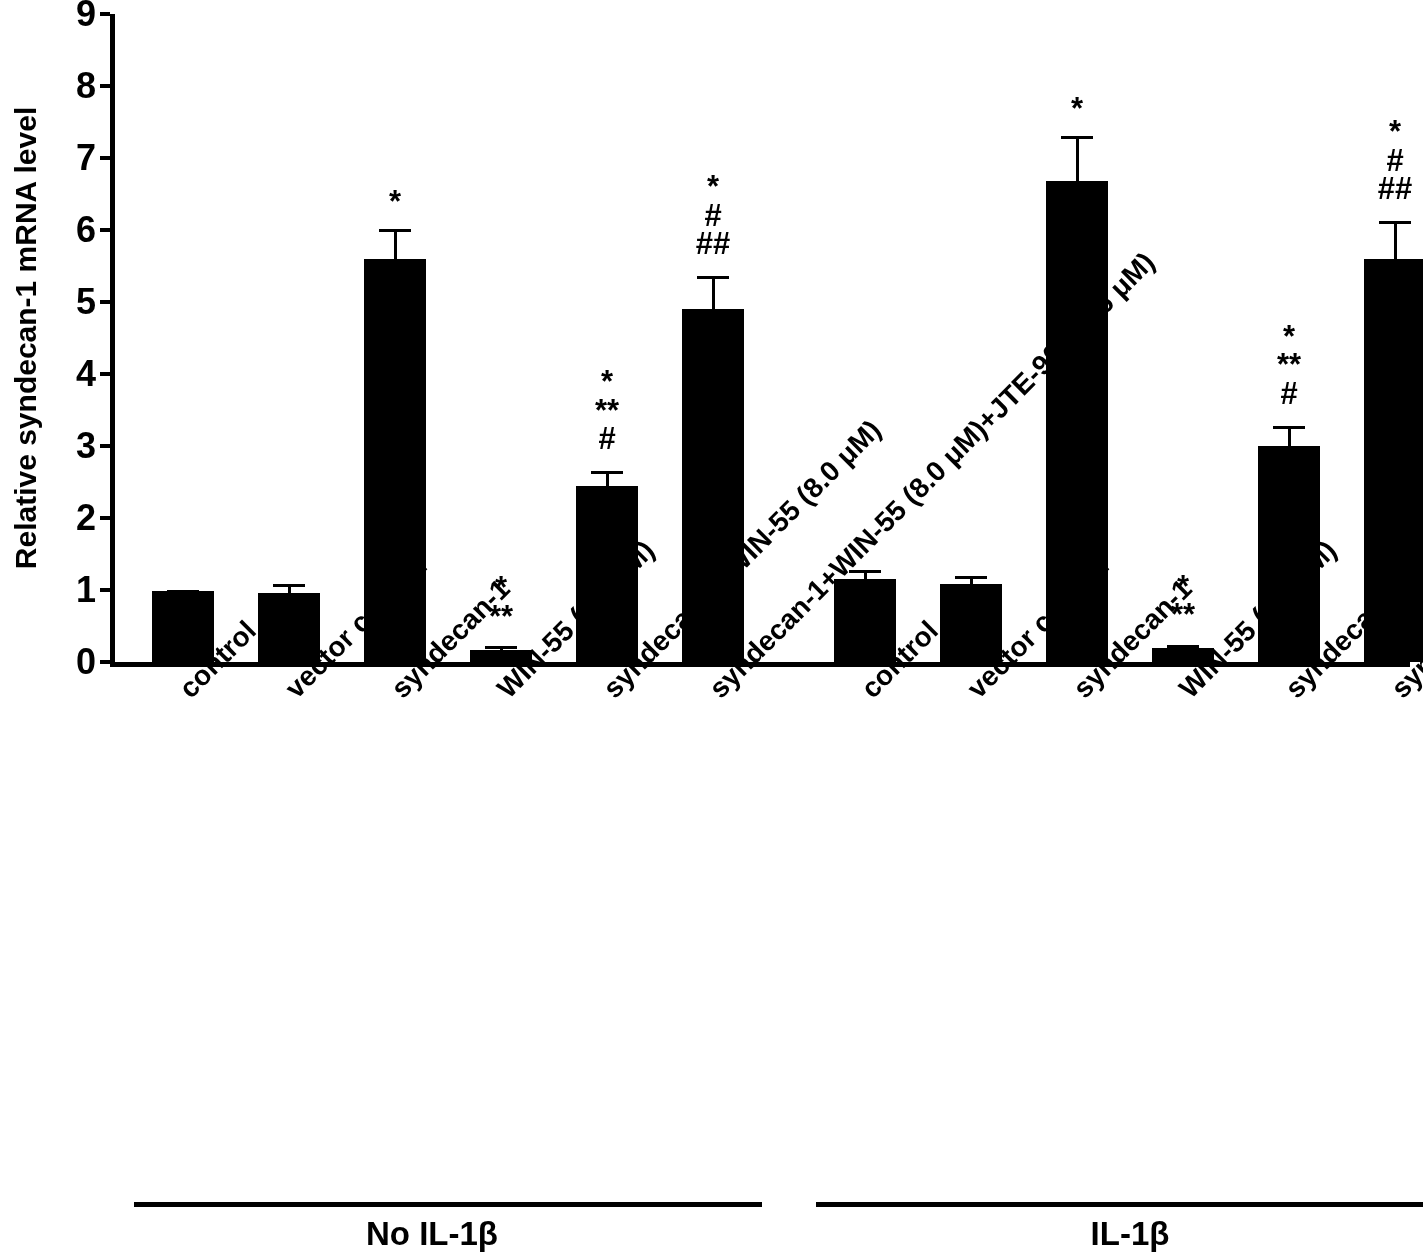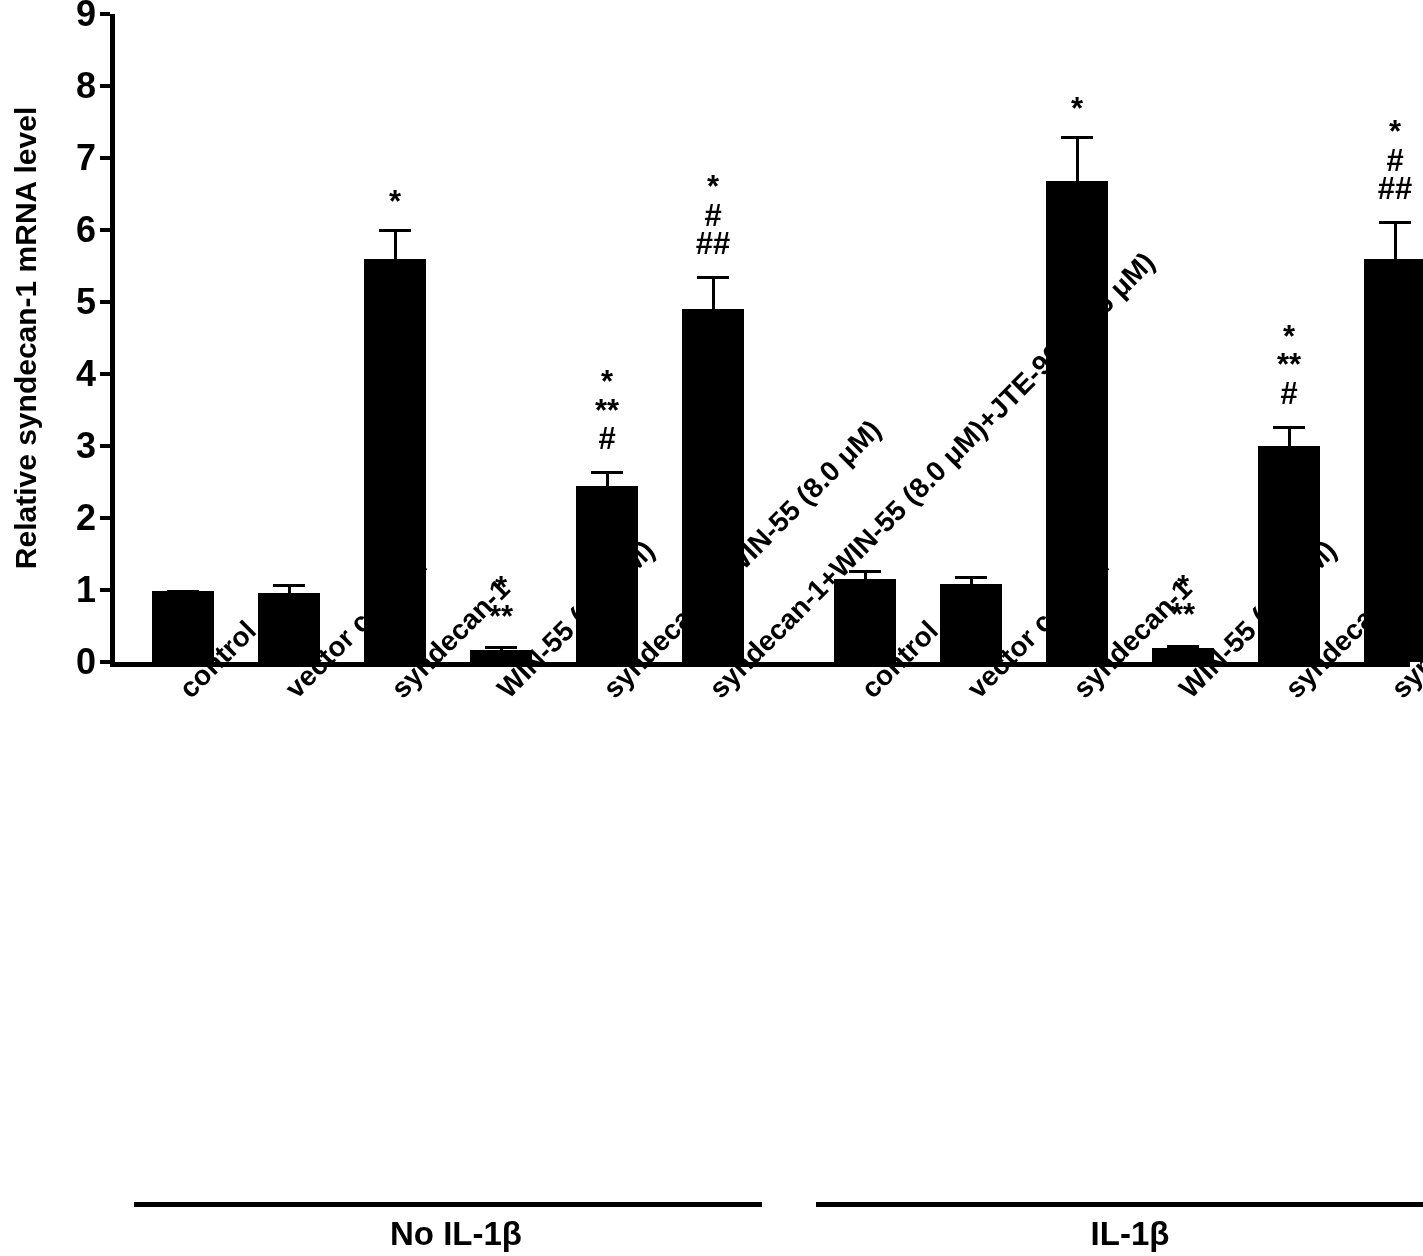--- a/index.html
+++ b/index.html
@@ -227,18 +227,18 @@
       <div class="xlabel" style="left: 703px; top: 682px;">syndecan-1+WIN-55 (8.0 μM)+JTE-907 (0.6 μM)</div>
       <div class="xlabel" style="left: 855px; top: 682px;">control</div>
       <div class="xlabel" style="left: 961px; top: 682px;">vector control</div>
       <div class="xlabel" style="left: 1067px; top: 682px;">syndecan-1</div>
       <div class="xlabel" style="left: 1173px; top: 682px;">WIN-55 (8.0 μM)</div>
       <div class="xlabel" style="left: 1279px; top: 682px;">syndecan-1+WIN-55 (8.0 μM)</div>
       <div class="xlabel" style="left: 1385px; top: 682px;">syndecan-1+WIN-55 (8.0 μM)+JTE-907 (0.6 μM)</div>
     </div>
   <div id="group-layer">
       <div class="group-line" style="left: 134px; width: 628px; top: 1202px;"></div>
-      <div class="group-label" style="left: 142px; width: 628px; top: 1215px;">No IL-1β</div>
+      <div class="group-label" style="left: 118px; width: 628px; top: 1215px;">No IL-1β</div>
       <div class="group-line" style="left: 816px; width: 628px; top: 1202px;"></div>
       <div class="group-label" style="left: 816px; width: 628px; top: 1215px;">IL-1β</div>
     </div>
 
 </div>
 
 </body></html>

